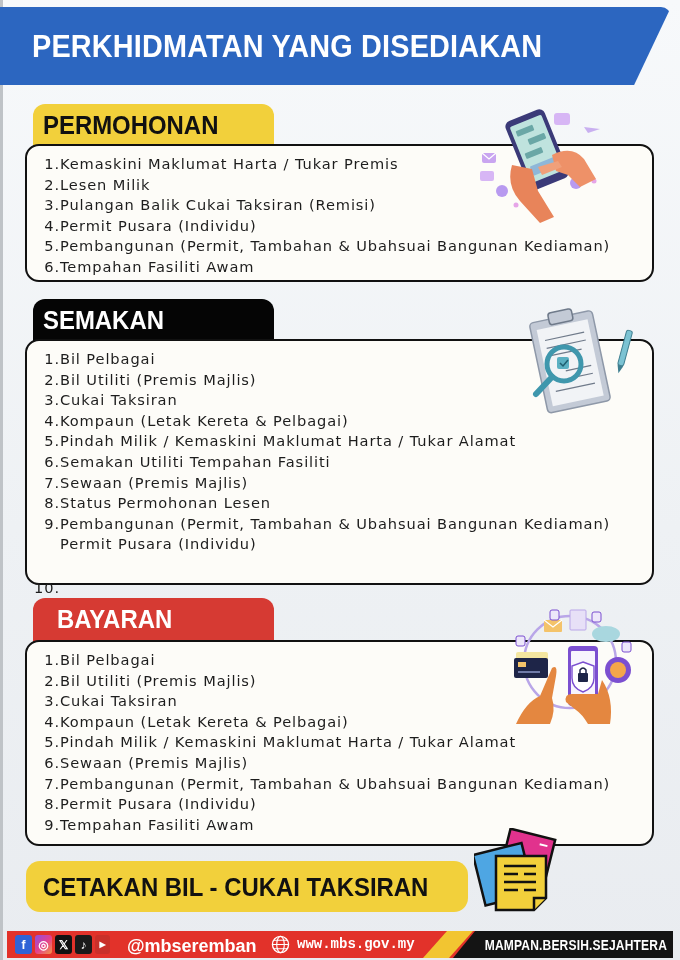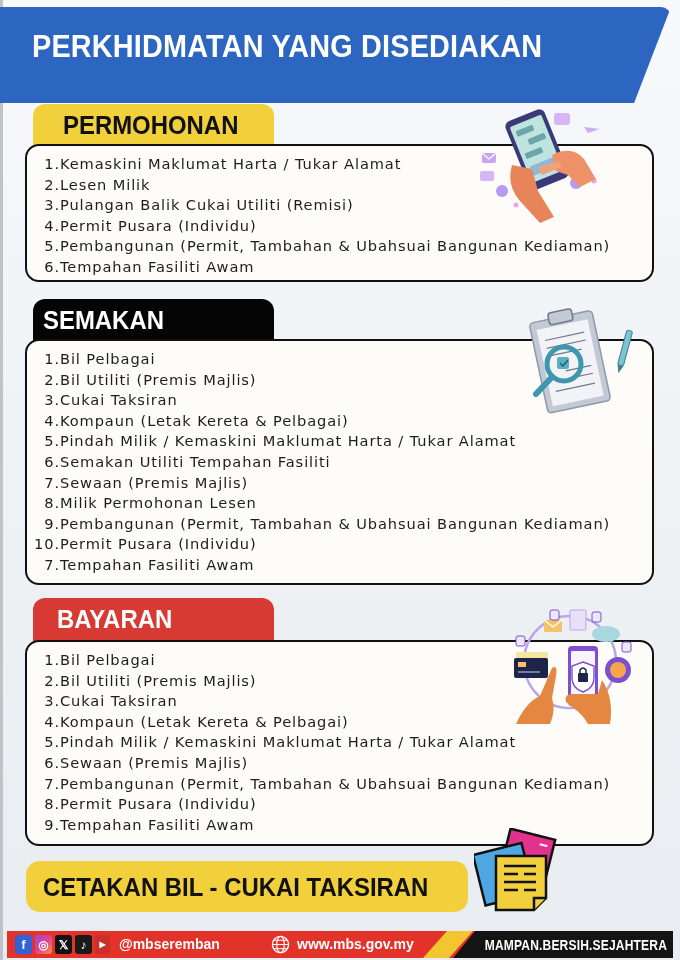--- a/index.html
+++ b/index.html
@@ -8,21 +8,21 @@
     position: relative;
     background: linear-gradient(180deg, #f7f9fb 0%, #eef1f4 55%, #e9ecf0 100%);
     font-family: "DejaVu Sans", sans-serif;
     color: #1b1b1b;
   }
   .left-edge {
     position: absolute; left: 0; top: 0; width: 3px; height: 960px; background: #bfc3c7;
   }
   
   .header {
-    position: absolute; left: 0; top: 7px; width: 671px; height: 96px;
+    position: absolute; left: 0; top: 7px; width: 671px; height: 78px;
     background: #2c66c0;
     clip-path: polygon(0 0, 100% 0, 94.5% 100%, 0 100%);
     border-radius: 0 10px 10px 0;
   }
   .header-title {
     position: absolute; left: 32px; top: 22px;
     font-family: "Liberation Sans", sans-serif;
     font-weight: 700; font-size: 31px; color: #ffffff; letter-spacing: 0.2px;
     transform: scaleX(0.93); transform-origin: left center;
   }
@@ -78,59 +78,59 @@
   .soc {
     width: 17px; height: 19px; border-radius: 3px; display: flex; align-items: center; justify-content: center;
     font-family: "Liberation Sans", sans-serif; font-weight: 700; font-size: 12px; color: #fff;
   }
   .soc.fb { background: #2f63d6; }
   .soc.ig { background: linear-gradient(135deg, #8b4fe3, #e3408f, #f29544); }
   .soc.x { background: #111; }
   .soc.tt { background: #1a1a1a; }
   .soc.yt { background: #c9302a; }
   .handle {
-    position: absolute; left: 112px; top: 5px;
-    font-family: "Liberation Sans", sans-serif; font-weight: 700; font-size: 14px; color: #fff;
+    position: absolute; left: 120px; top: 5px;
+    font-family: "Liberation Sans", sans-serif; font-weight: 700; font-size: 18px; color: #fff;
   }
   .globe { position: absolute; left: 264px; top: 4px; width: 19px; height: 19px; }
   .website {
     position: absolute; left: 290px; top: 5px;
-    font-family: Liberation Sans, sans-serif; font-weight: 700; font-size: 14px; color: #fff;
+    font-family: Liberation Mono, monospace; font-weight: 700; font-size: 14px; color: #fff;
   }
   .tagline {
     position: absolute; right: 6px; top: 6px;
     font-family: "Liberation Sans", sans-serif; font-weight: 700; font-size: 14px; color: #fff;
     transform: scaleX(0.86); transform-origin: right center; letter-spacing: 0.2px;
   }
 </style>
 </head>
 <body>
 
 <div class="left-edge"></div>
 
 <div class="header">
   <div class="header-title">PERKHIDMATAN YANG DISEDIAKAN</div>
 </div>
 
-<div class="tab tab-yellow" style="top:104px;text-align:center;">
+<div class="tab tab-yellow" style="top:104px;">
   <span>PERMOHONAN</span>
 </div>
 <div class="box" style="top:144px; height:138px;">
   <ul class="list">
     <li>
         <span class="num">1.</span>
-        <span>Kemaskini Maklumat Harta / Tukar Alamat</span>
+        <span>Kemaskini Maklumat Harta / Tukar Premis</span>
       </li>
     <li>
         <span class="num">2.</span>
         <span>Lesen Milik</span>
       </li>
     <li>
         <span class="num">3.</span>
-        <span>Pulangan Balik Cukai Utiliti (Remisi)</span>
+        <span>Pulangan Balik Cukai Taksiran (Remisi)</span>
       </li>
     <li>
         <span class="num">4.</span>
         <span>Permit Pusara (Individu)</span>
       </li>
     <li>
         <span class="num">5.</span>
         <span>Pembangunan (Permit, Tambahan &amp; Ubahsuai Bangunan Kediaman)</span>
       </li>
     <li>
@@ -191,28 +191,28 @@
     <li>
         <span class="num" style="min-width:26px;">6.</span>
         <span>Semakan Utiliti Tempahan Fasiliti</span>
       </li>
     <li>
         <span class="num" style="min-width:26px;">7.</span>
         <span>Sewaan (Premis Majlis)</span>
       </li>
     <li>
         <span class="num" style="min-width:26px;">8.</span>
-        <span>Milik Permohonan Lesen</span>
+        <span>Status Permohonan Lesen</span>
       </li>
     <li>
         <span class="num" style="min-width:26px;">9.</span>
         <span>Pembangunan (Permit, Tambahan &amp; Ubahsuai Bangunan Kediaman)</span>
       </li>
     <li>
-        <span class="num" style="min-width:26px;">10.</span>
+        <span class="num" style="min-width:26px;margin-top:44px;">10.</span>
         <span>Permit Pusara (Individu)</span>
       </li>
     <li>
         <span class="num" style="min-width:26px;">7.</span>
         <span>Tempahan Fasiliti Awam</span>
       </li>
   </ul>
 </div>
 
 <svg class="illus" style="left:524px; top:306px;" width="110" height="112" viewBox="0 0 110 112">

